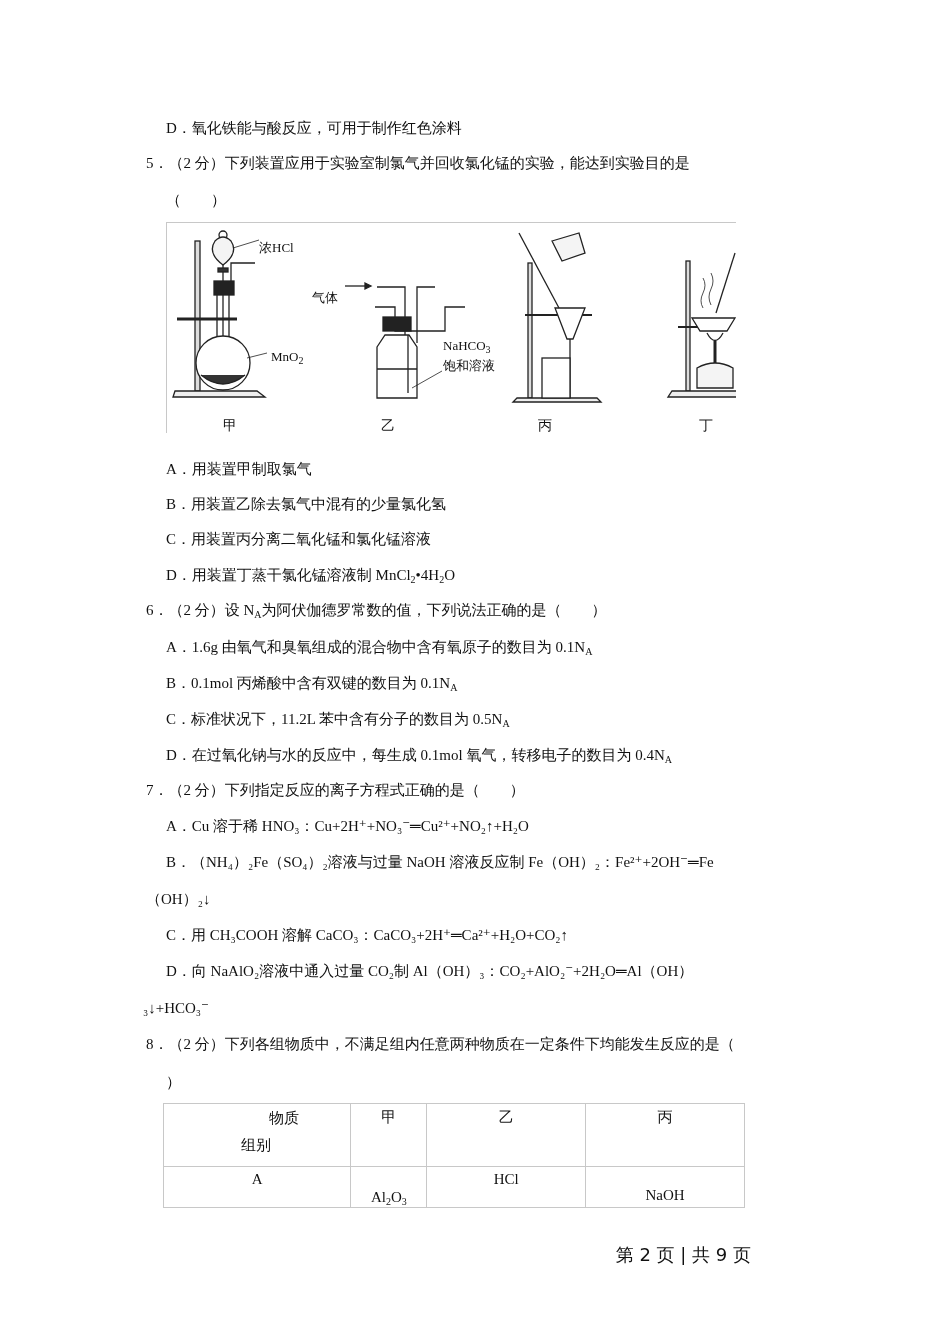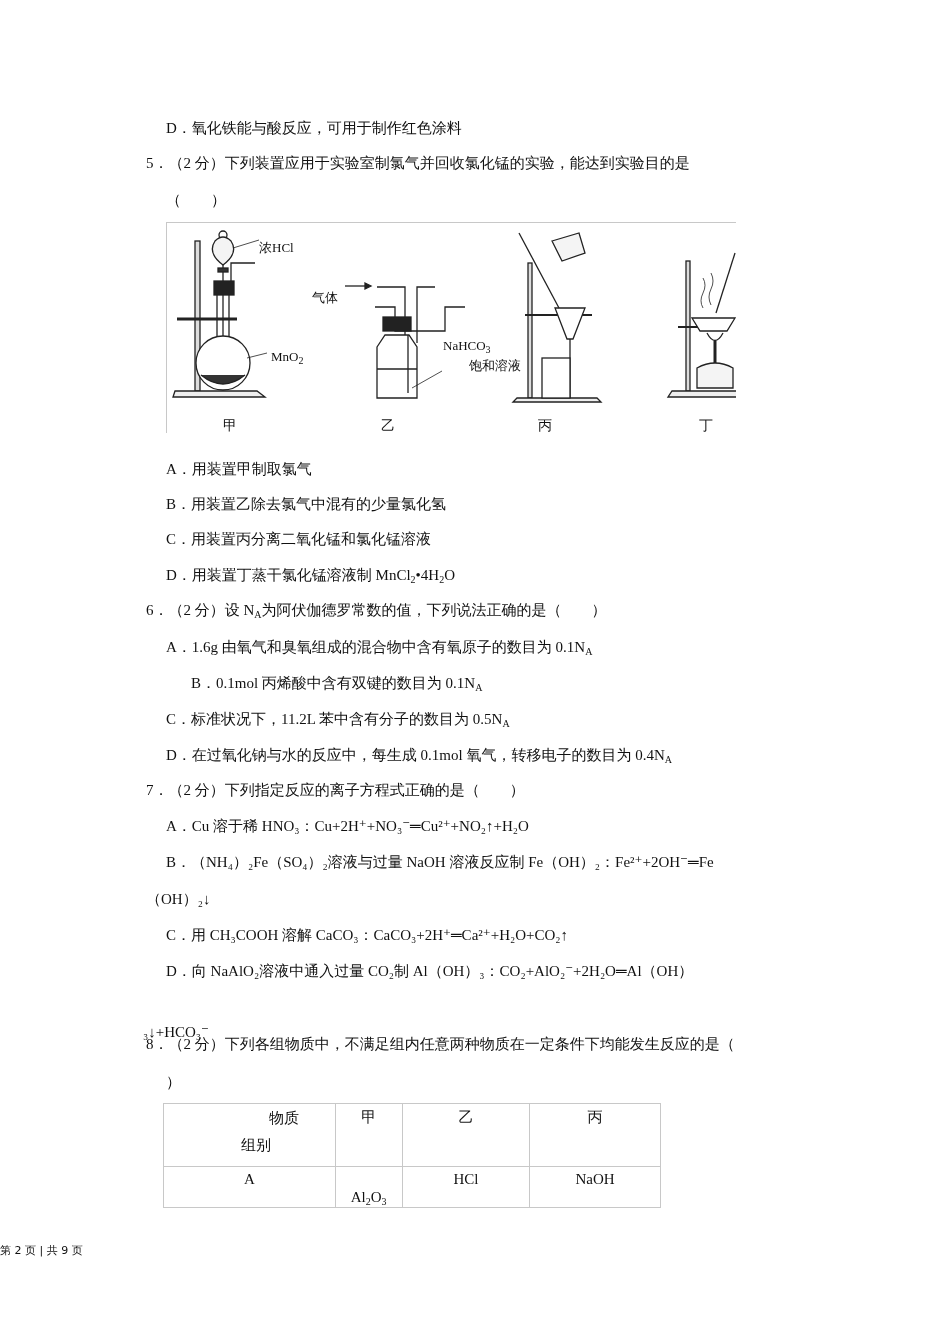--- a/index.html
+++ b/index.html
@@ -14,27 +14,27 @@
     sub, sup { font-size: 10px; line-height: 0; }
     sub { vertical-align: -3px; }
     .figure {
       position: absolute; left: 166px; top: 222px; width: 569px; height: 210px;
       border-top: 1px solid #c8c8c8; border-left: 1px solid #c8c8c8;
     }
     .figure svg { position: absolute; left: 0; top: 0; }
     .fig-label { position: absolute; font-family: "DejaVu Sans", sans-serif; font-size: 14px; }
     .callout { position: absolute; font-size: 13px; }
     table.grp {
-      position: absolute; left: 163px; top: 1103px; width: 498px;
+      position: absolute; left: 163px; top: 1103px; width: 582px;
       border-collapse: collapse; font-size: 15px;
     }
     table.grp td { border: 1px solid #c8c8c8; vertical-align: top; text-align: center; }
     .footer {
-      position: absolute; left: 0; width: 751px; top: 1243px; text-align: left;
-      font-family: "DejaVu Sans", sans-serif; font-size: 11px;
+      position: absolute; left: 0; width: 751px; top: 1243px; text-align: right;
+      font-family: "DejaVu Sans", sans-serif; font-size: 18px;
     }
   </style>
 </head>
 <body>
 
 <div class="line opt" style="top:118px;">D．氧化铁能与酸反应，可用于制作红色涂料</div>
 
 <div class="line q" style="top:153px;">5．（2 分）下列装置应用于实验室制氯气并回收氯化锰的实验，能达到实验目的是</div>
 <div class="line opt" style="top:190px;">（　　）</div>
 
@@ -89,62 +89,62 @@
       <path d="M530 145 Q548 135 566 145 L566 165 L530 165 Z" fill="#f4f4f4"></path>
       <line x1="549" y1="90" x2="568" y2="30"></line>
       <path d="M536 85 Q532 78 536 70 Q540 62 536 55" stroke-width="0.8"></path>
       <path d="M544 82 Q540 74 544 66 Q548 58 544 50" stroke-width="0.8"></path>
     </g>
   </svg>
   <span class="callout" style="left:92px; top:16px;">浓HCl</span>
   <span class="callout" style="left:104px; top:126px;"><span>MnO</span><sub>2</sub></span>
   <span class="callout" style="left:145px; top:66px;">气体</span>
   <span class="callout" style="left:276px; top:115px;"><span>NaHCO</span><sub>3</sub></span>
-  <span class="callout" style="left:276px; top:134px;margin-left:26px;">饱和溶液</span>
+  <span class="callout" style="left:276px; top:134px;">饱和溶液</span>
   <span class="fig-label" style="left:56px; top:194px;">甲</span>
   <span class="fig-label" style="left:214px; top:194px;">乙</span>
   <span class="fig-label" style="left:371px; top:194px;">丙</span>
   <span class="fig-label" style="left:532px; top:194px;">丁</span>
 </div>
 
 <div class="line opt" style="top:459px;">A．用装置甲制取氯气</div>
 <div class="line opt" style="top:494px;">B．用装置乙除去氯气中混有的少量氯化氢</div>
 <div class="line opt" style="top:529px;">C．用装置丙分离二氧化锰和氯化锰溶液</div>
 <div class="line opt" style="top:565px;"><span>D．用装置丁蒸干氯化锰溶液制 MnCl</span><sub>2</sub><span>•4H</span><sub>2</sub><span>O</span></div>
 
 <div class="line q" style="top:600px;"><span>6．（2 分）设 N</span><sub>A</sub><span>为阿伏伽德罗常数的值，下列说法正确的是（　　）</span></div>
 <div class="line opt" style="top:637px;"><span>A．1.6g 由氧气和臭氧组成的混合物中含有氧原子的数目为 0.1N</span><sub>A</sub></div>
-<div class="line opt" style="top:673px;margin-left:25px;"><span>B．0.1mol 丙烯酸中含有双键的数目为 0.1N</span><sub>A</sub></div>
+<div class="line opt" style="top:673px;"><span>B．0.1mol 丙烯酸中含有双键的数目为 0.1N</span><sub>A</sub></div>
 <div class="line opt" style="top:709px;"><span>C．标准状况下，11.2L 苯中含有分子的数目为 0.5N</span><sub>A</sub></div>
 <div class="line opt" style="top:745px;"><span>D．在过氧化钠与水的反应中，每生成 0.1mol 氧气，转移电子的数目为 0.4N</span><sub>A</sub></div>
 
 <div class="line q" style="top:780px;">7．（2 分）下列指定反应的离子方程式正确的是（　　）</div>
 <div class="line opt" style="top:816px;">A．Cu 溶于稀 HNO₃：Cu+2H⁺+NO₃⁻═Cu²⁺+NO₂↑+H₂O</div>
 <div class="line opt" style="top:852px;">B．（NH₄）₂Fe（SO₄）₂溶液与过量 NaOH 溶液反应制 Fe（OH）₂：Fe²⁺+2OH⁻═Fe</div>
 <div class="line" style="left:146px; top:889px;">（OH）₂↓</div>
 <div class="line opt" style="top:925px;">C．用 CH₃COOH 溶解 CaCO₃：CaCO₃+2H⁺═Ca²⁺+H₂O+CO₂↑</div>
 <div class="line opt" style="top:961px;">D．向 NaAlO₂溶液中通入过量 CO₂制 Al（OH）₃：CO₂+AlO₂⁻+2H₂O═Al（OH）</div>
-<div class="line" style="left:143px; top:998px;margin-top:24px;">₃↓+HCO₃⁻</div>
+<div class="line" style="left:143px; top:998px;">₃↓+HCO₃⁻</div>
 
 <div class="line q" style="top:1034px;">8．（2 分）下列各组物质中，不满足组内任意两种物质在一定条件下均能发生反应的是（</div>
 <div class="line opt" style="top:1072px;">）</div>
 
 <table class="grp">
   <tbody>
       <tr style="height:63px;">
     <td style="width:186px; text-align:left;">
       <div style="padding-left:104px; margin-top:4px;">物质</div>
       <div style="padding-left:76px; margin-top:8px;">组别</div>
     </td>
     <td style="width:74px; padding-top:4px;">甲</td>
     <td style="width:159px; padding-top:4px;">乙</td>
     <td style="width:159px; padding-top:4px;">丙</td>
   </tr>
   <tr style="height:35px;">
     <td style="padding-top:4px;">A</td>
     <td style="padding-top:22px;"><span>Al</span><sub>2</sub><span>O</span><sub>3</sub></td>
     <td style="padding-top:4px;">HCl</td>
-    <td style="padding-top:4px;">NaOH</td>
+    <td style="padding-top:20px;">NaOH</td>
   </tr>
 </tbody>
   </table>
 
 <div class="footer">第 2 页 | 共 9 页</div>
 
 </body></html>

